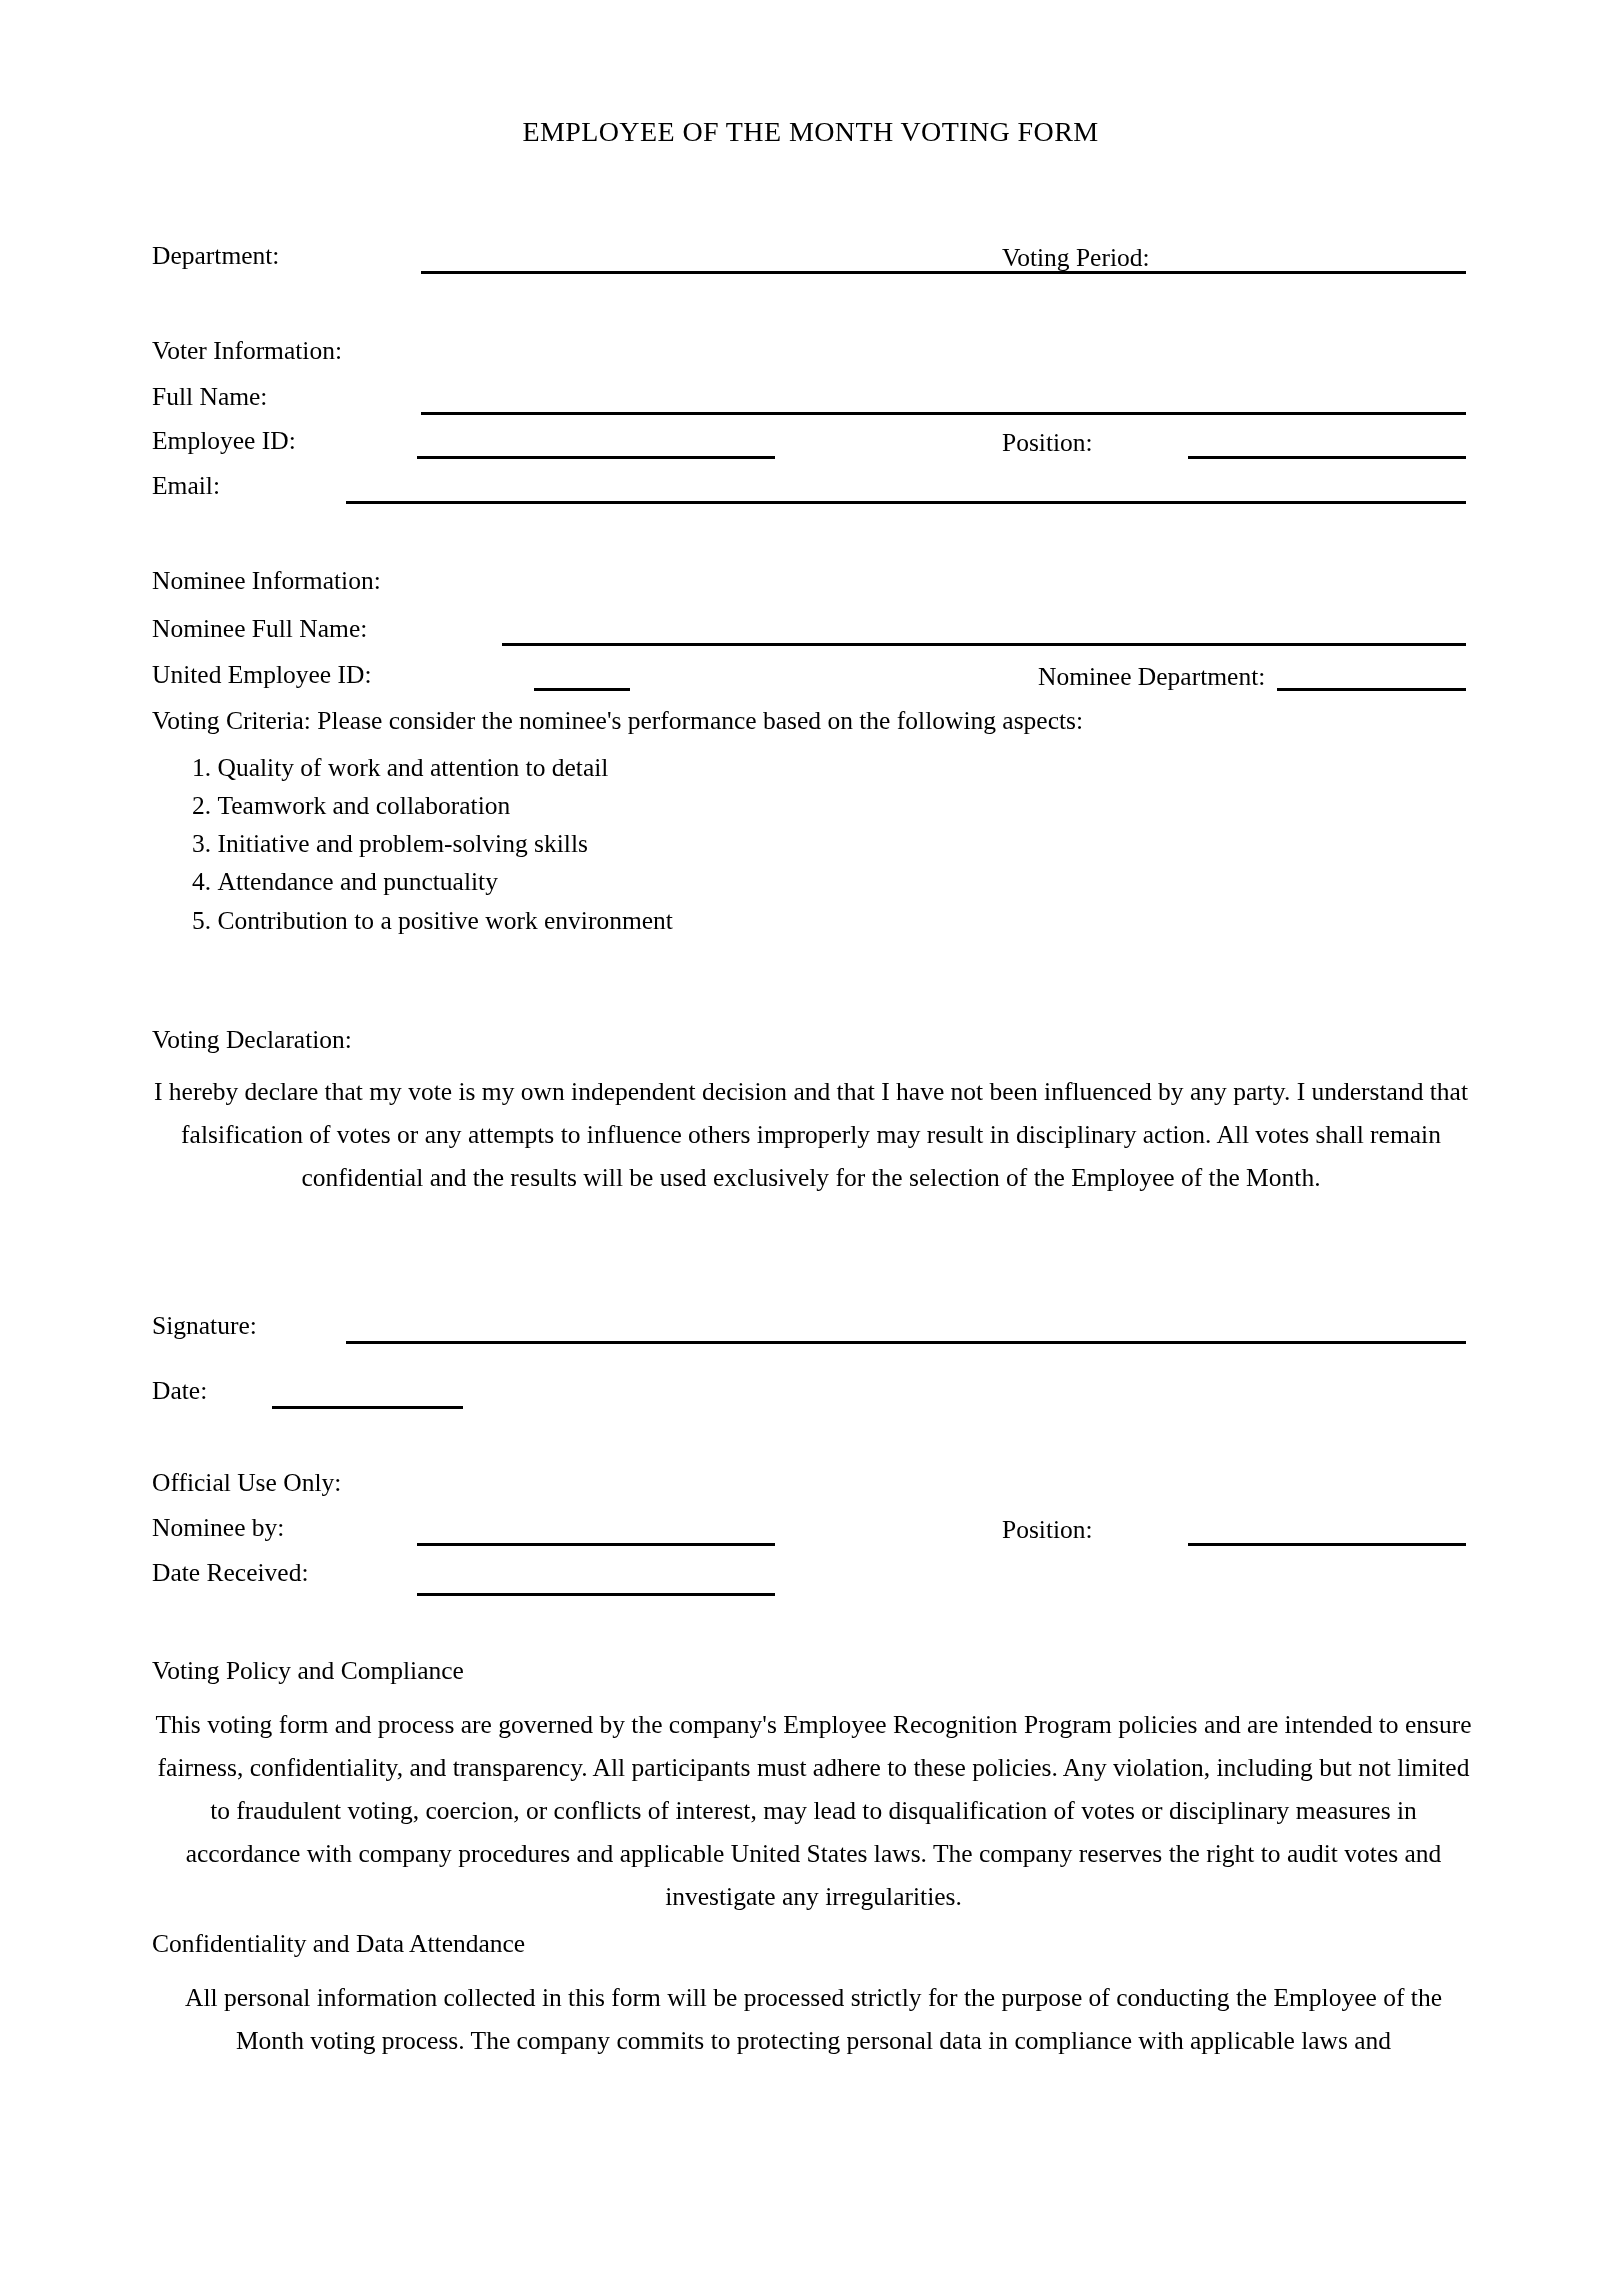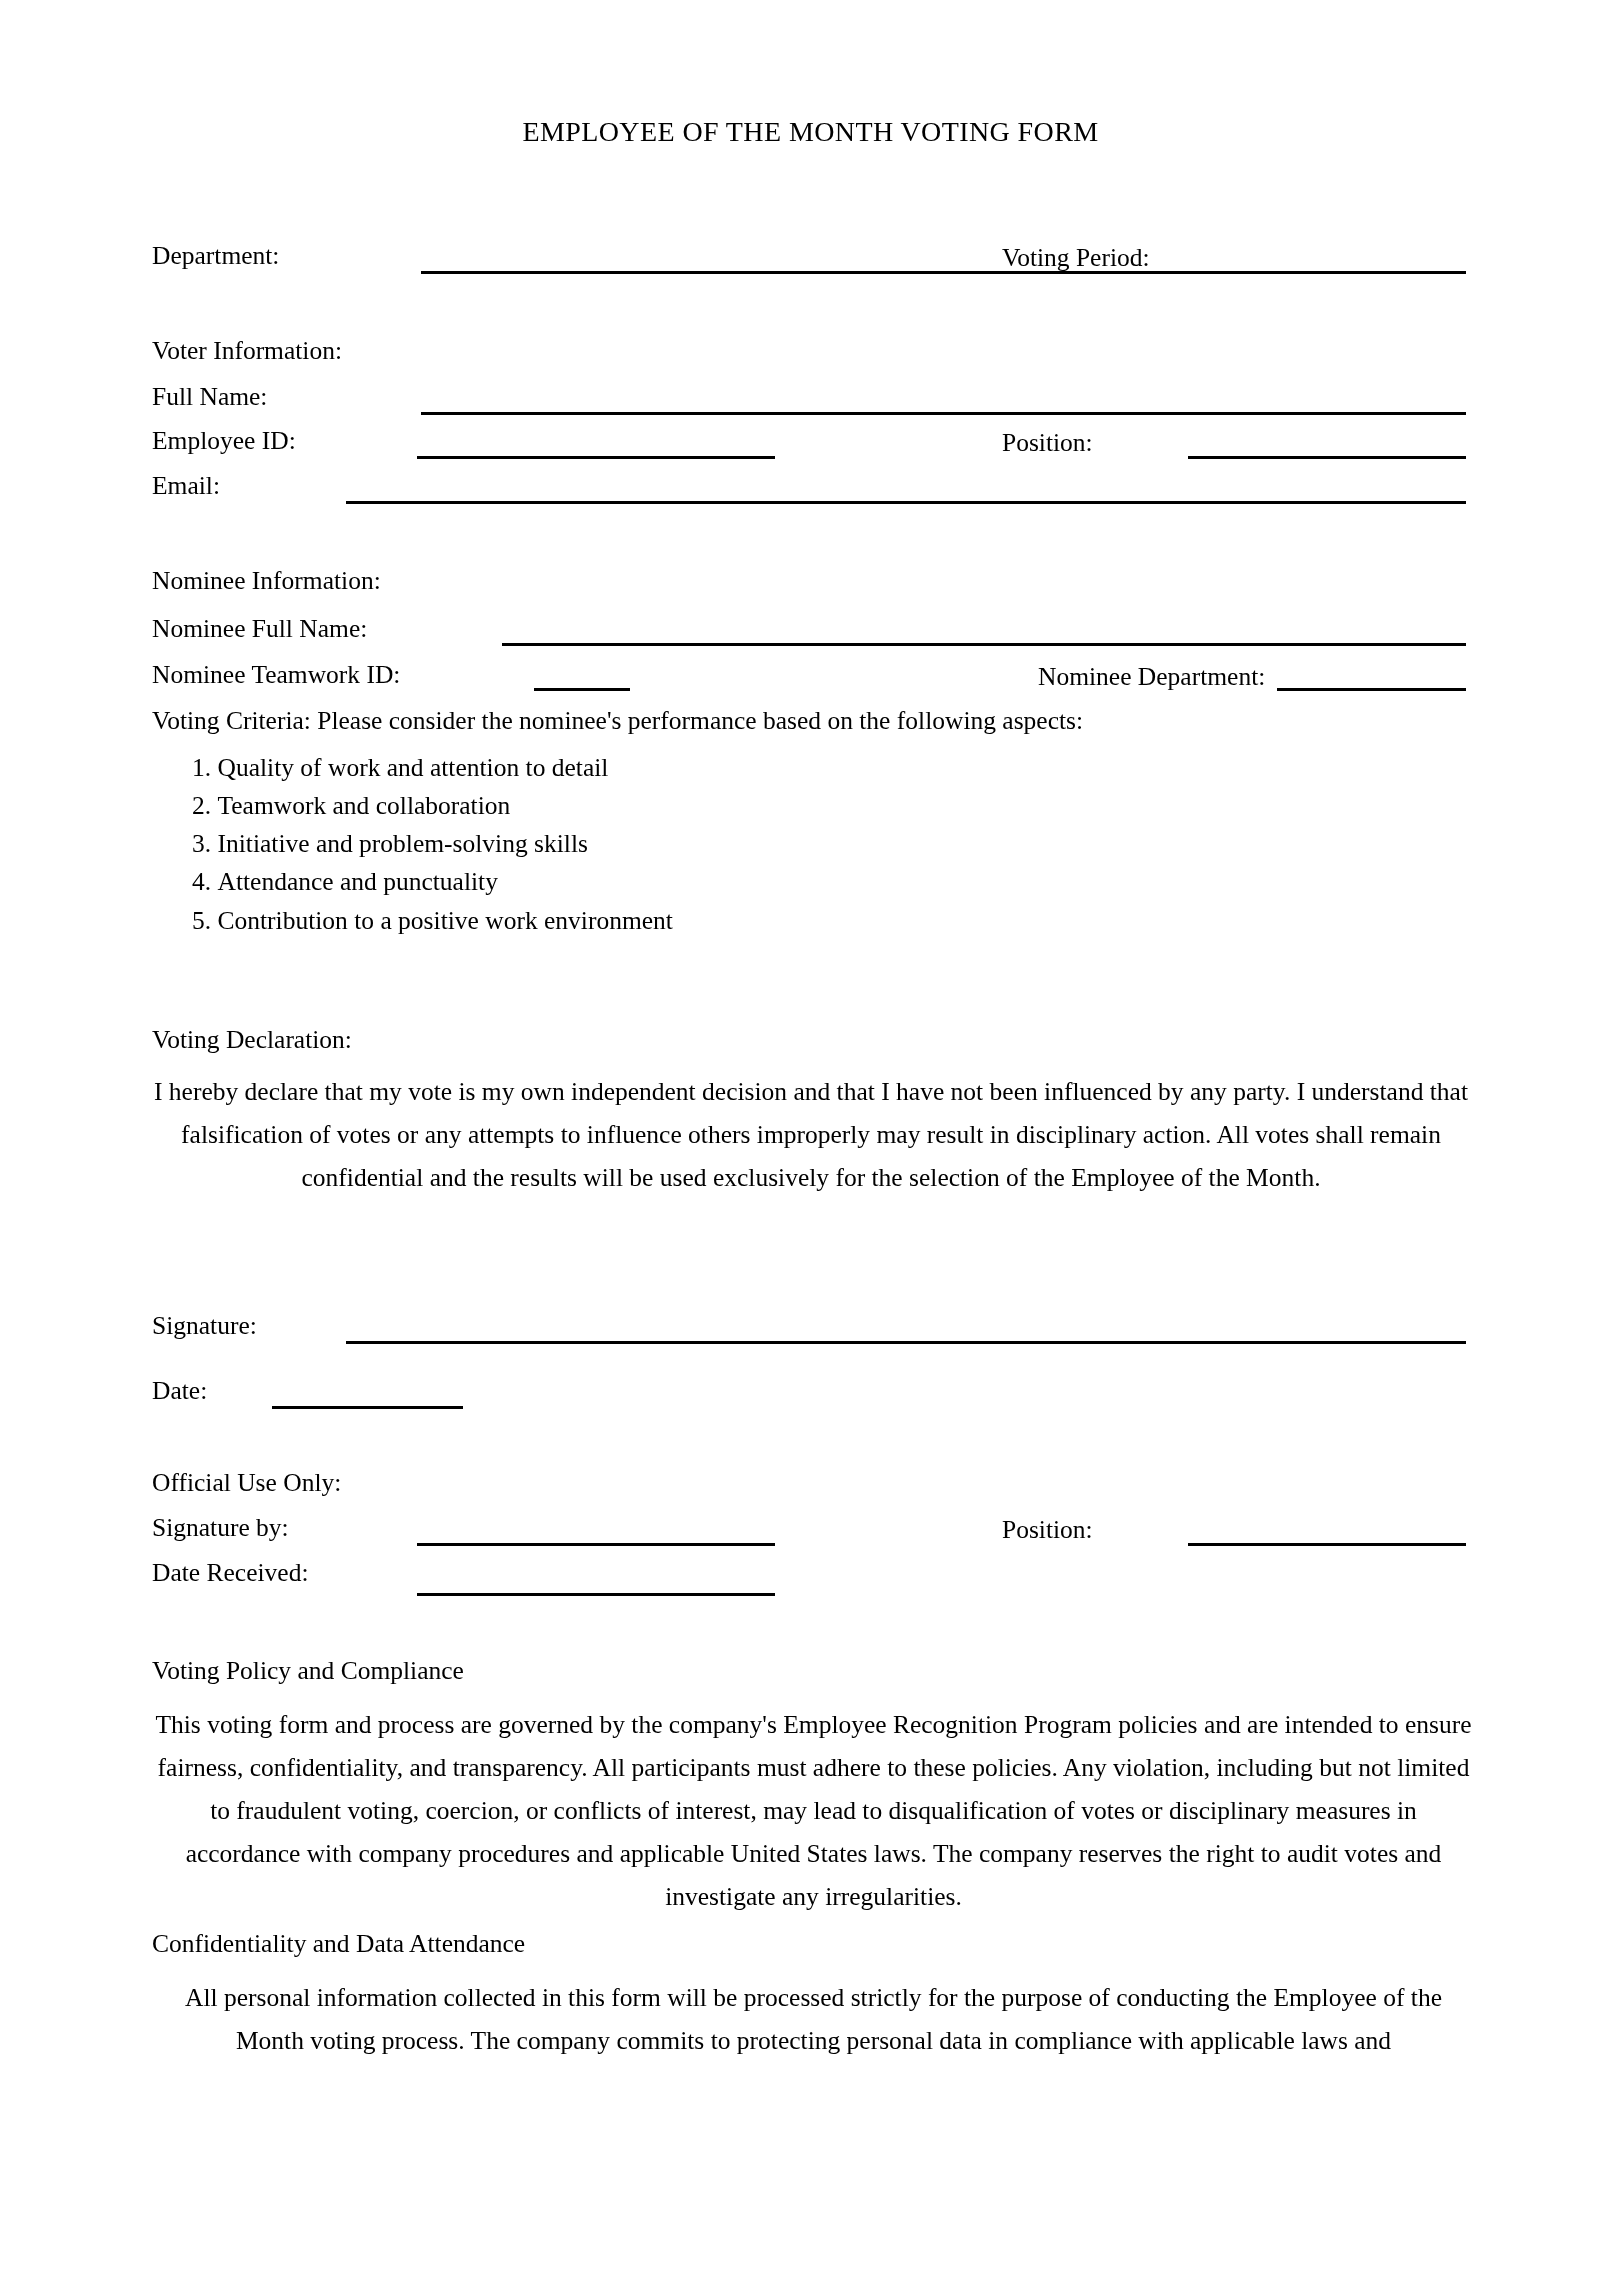--- a/index.html
+++ b/index.html
@@ -106,21 +106,21 @@
   <div class="rule" style="left:1188px; top:456px; width:278px;"></div>
 
   <div class="row" style="top:473px;">Email:</div>
   <div class="rule" style="left:346px; top:501px; width:1120px;"></div>
 
   <div class="row sec-head" style="top:568px;">Nominee Information:</div>
 
   <div class="row" style="top:616px;">Nominee Full Name:</div>
   <div class="rule" style="left:502px; top:643px; width:964px;"></div>
 
-  <div class="row" style="top:662px;">Nominee Teamwork ID:</div>
+  <div class="row" style="top:662px;">United Employee ID:</div>
   <div class="rule" style="left:534px; top:688px; width:96px;"></div>
   <div class="label-right" style="left:1038px; top:662px;">Nominee Department:</div>
   <div class="rule" style="left:1277px; top:688px; width:189px;"></div>
 
   <div class="row" style="top:708px;">Voting Criteria: Please consider the nominee's performance based on the following aspects:</div>
 
   <div class="crit" style="top:753px;">
     <span class="num">1.</span><span>Quality of work and attention to detail</span>
   </div>
   <div class="crit" style="top:791px;">
@@ -140,21 +140,21 @@
   <div class="para" style="top:1070px;">I hereby declare that my vote is my own independent decision and that I have not been influenced by any party. I understand that falsification of votes or any attempts to influence others improperly may result in disciplinary action. All votes shall remain confidential and the results will be used exclusively for the selection of the Employee of the Month.</div>
 
   <div class="row" style="top:1313px;">Signature:</div>
   <div class="rule" style="left:346px; top:1341px; width:1120px;"></div>
 
   <div class="row" style="top:1378px;">Date:</div>
   <div class="rule" style="left:272px; top:1406px; width:191px;"></div>
 
   <div class="row sec-head" style="top:1470px;">Official Use Only:</div>
 
-  <div class="row" style="top:1515px;">Signature by:</div>
+  <div class="row" style="top:1515px;">Nominee by:</div>
   <div class="rule" style="left:417px; top:1543px; width:358px;"></div>
   <div class="label-right" style="left:1002px; top:1515px;">Position:</div>
   <div class="rule" style="left:1188px; top:1543px; width:278px;"></div>
 
   <div class="row" style="top:1560px;">Date Received:</div>
   <div class="rule" style="left:417px; top:1593px; width:358px;"></div>
 
   <div class="para-head" style="top:1656px;">Voting Policy and Compliance</div>
   <div class="para" style="top:1703px; width:1323px;">This voting form and process are governed by the company's Employee Recognition Program policies and are intended to ensure fairness, confidentiality, and transparency. All participants must adhere to these policies. Any violation, including but not limited to fraudulent voting, coercion, or conflicts of interest, may lead to disqualification of votes or disciplinary measures in accordance with company procedures and applicable United States laws. The company reserves the right to audit votes and investigate any irregularities.</div>
 

